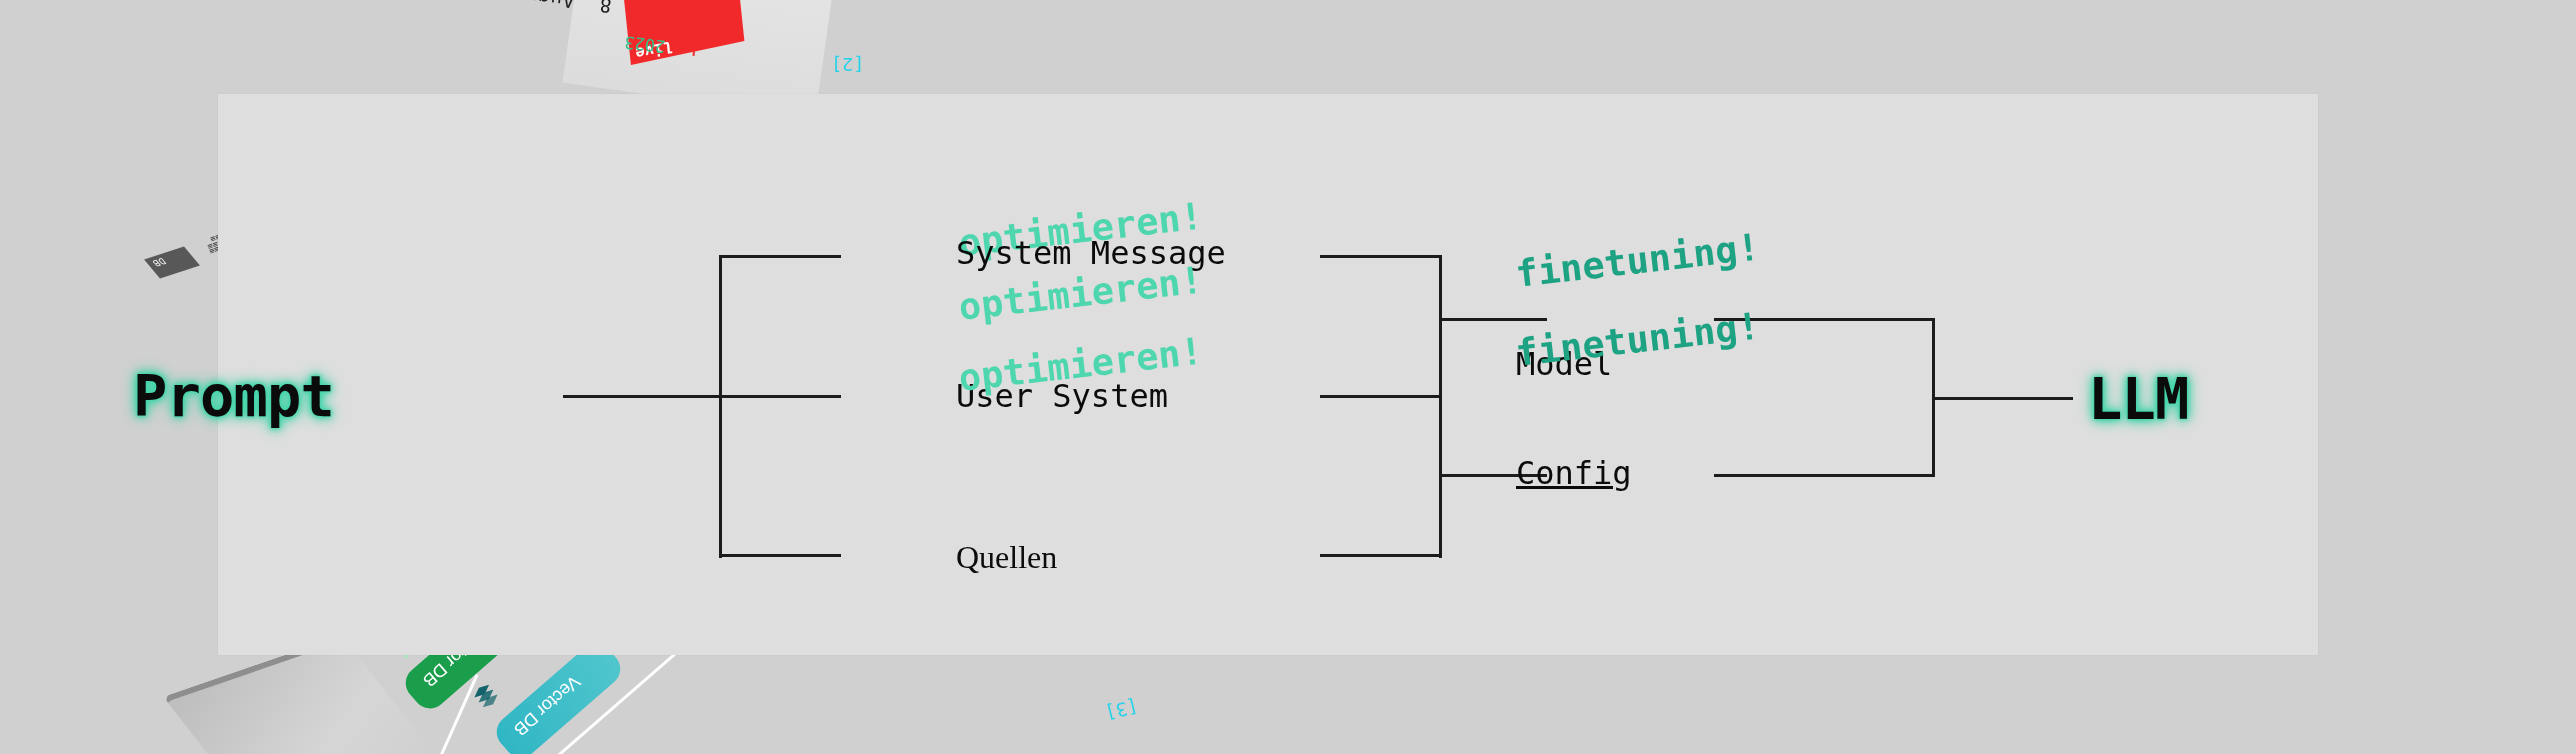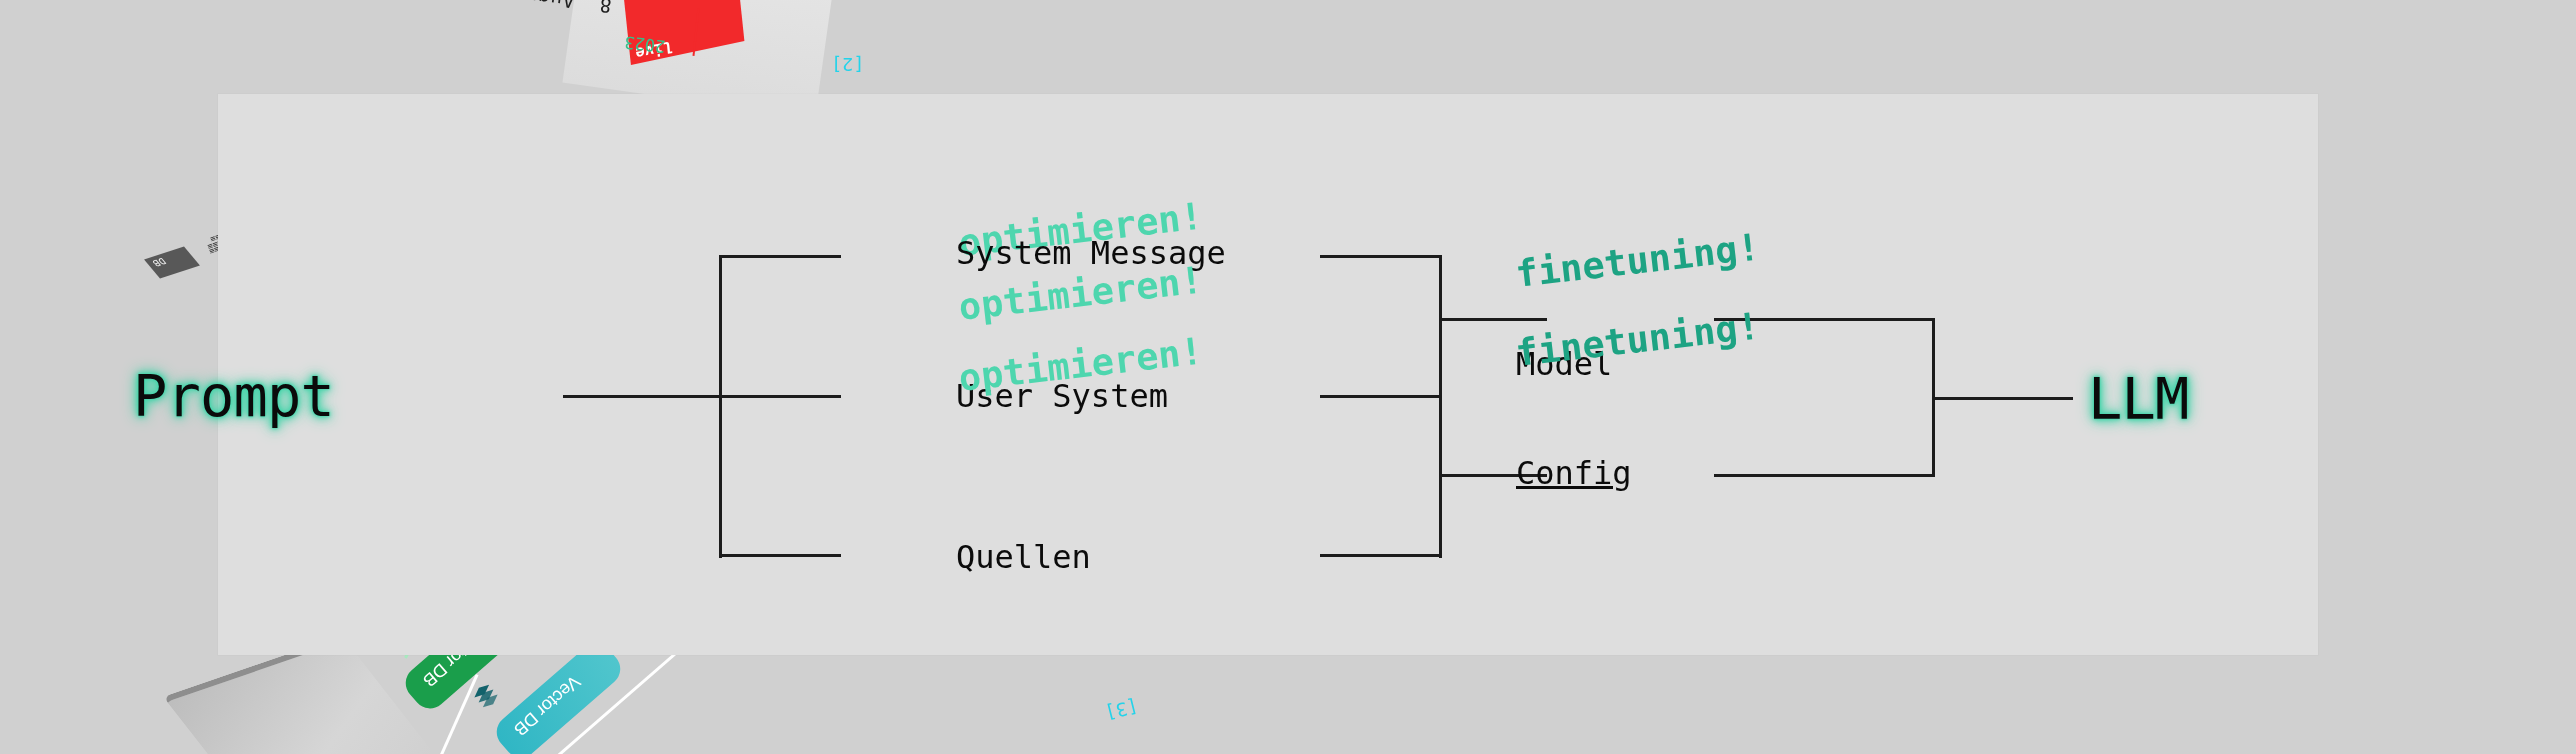--- a/index.html
+++ b/index.html
@@ -243,20 +243,21 @@
     font-family: "DejaVu Sans Mono", monospace;
     line-height: 1;
   }
 
   .node-big {
     font-size: 57px;
     letter-spacing: -0.8px;
     text-shadow:
       0 0 0.8px #44d6ab, 0 0 1.5px #44d6ab, 0 0 3.9px #44d6ab,
       0 0 7px #44d6ab, 0 0 10.8px #3fd2a6, 0 0 15.5px #3fd2a6;
+    font-weight: bold;
   }
 
   .node-mid {
     font-size: 32px;
     letter-spacing: 0px;
   }
 
   .tagline {
     position: absolute;
     white-space: nowrap;
@@ -359,21 +360,21 @@
 
       <div class="node node-big" style="left:-85px; top:274px;">Prompt</div>
 
       <div class="tagline tag-optimieren" style="left:743px; top:131px;">optimieren!</div>
       <div class="node node-mid" style="left:738px; top:143px;">System Message</div>
 
       <div class="tagline tag-optimieren" style="left:743px; top:195px;">optimieren!</div>
       <div class="node node-mid" style="left:738px; top:286px;">User System</div>
 
       <div class="tagline tag-optimieren" style="left:743px; top:266px;">optimieren!</div>
-      <div class="node node-mid" style="left:738px; top:447px;">Quellen</div>
+      <div class="node node-mid" style="left:738px; top:447px;font-family:Liberation Serif, serif;">Quellen</div>
 
       <div class="tagline tag-finetuning" style="left:1300px; top:162px;">finetuning!</div>
       <div class="node node-mid" style="left:1298px; top:207px;margin-top:47px;">Model</div>
 
       <div class="tagline tag-finetuning" style="left:1300px; top:241px;">finetuning!</div>
       <div class="node node-mid" style="left:1298px; top:363px;text-decoration:underline;">Config</div>
 
       <div class="node node-big" style="left:1870px; top:277px;">LLM</div>
 
     </div>

